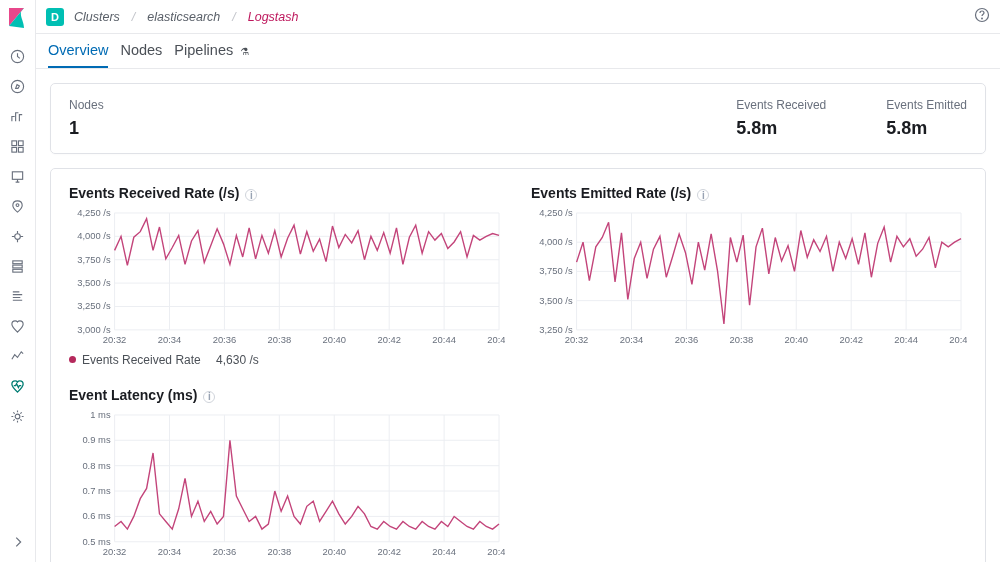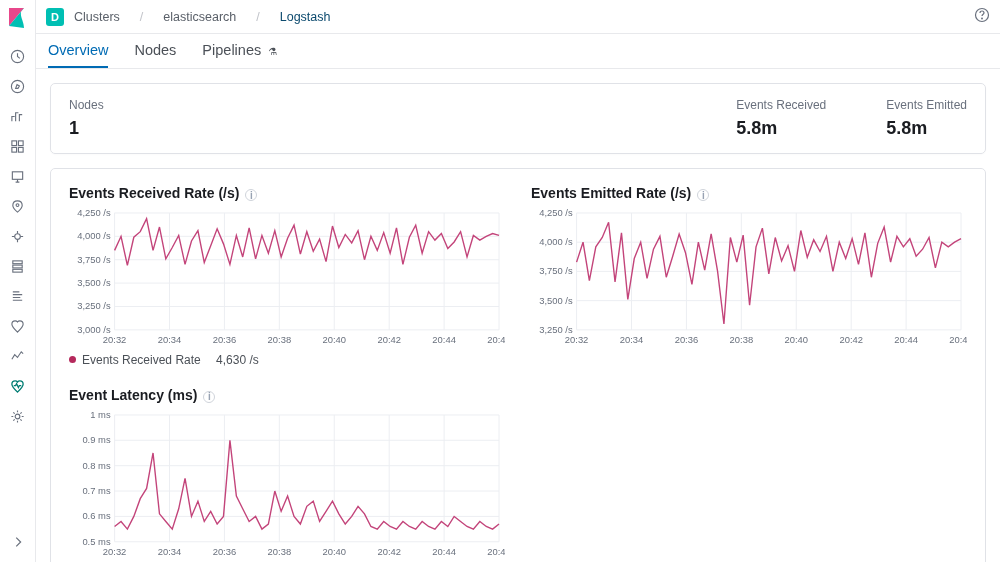--- a/index.html
+++ b/index.html
@@ -11,28 +11,28 @@
   .sidebar .logo { margin-bottom: 8px; }
   .sidebar .nav-icons { display: flex; flex-direction: column; align-items: center; gap: 12px; margin-top: 8px; flex-grow: 1; }
   .sidebar .nav-icons .icon { color: #69707d; cursor: pointer; width: 18px; height: 18px; display:flex; align-items:center; justify-content:center; }
   .sidebar .bottom-icon { margin-bottom: 10px; color: #69707d; }
   .icon-active { color:#017d73 !important; }
   
   .main { flex: 1; display: flex; flex-direction: column; min-width: 0; }
   
   .topbar { height: 34px; border-bottom: 1px solid #e8e9ec; display: flex; align-items: center; padding: 0 10px; gap: 10px; }
   .topbar .badge { background: #00bfb3; color: #fff; width: 18px; height: 18px; border-radius: 3px; display:flex;align-items:center;justify-content:center; font-size: 11px; font-weight:600; }
-  .breadcrumb { display: flex; align-items: flex-start; gap: 20px; font-size: 12.5px; }
+  .breadcrumb { display: flex; align-items: flex-start; gap: 12px; font-size: 12.5px; font-style: italic; }
   .breadcrumb .crumb { color: #5a6069; }
-  .breadcrumb .crumb.active { color: #0c4a6e; font-weight: 500; }
+  .breadcrumb .crumb.active { color: #be185d; font-weight: 500; }
   .breadcrumb .sep { color: #c2c4ca; }
   .topbar .spacer { flex-grow: 1; }
   .topbar .help { color: #69707d; }
   
-  .subbar { display: flex; gap: 26px; padding: 8px 12px 0 12px; border-bottom: 1px solid #e8e9ec; }
+  .subbar { display: flex; gap: 12px; padding: 8px 12px 0 12px; border-bottom: 1px solid #e8e9ec; }
   .subtab { font-size: 14.5px; color: #4b5057; padding-bottom: 8px; cursor: pointer; }
   .subtab.active { color: #006bb4; border-bottom: 2px solid #006bb4; font-weight: 500; }
   .subtab .beta { font-size: 10px; margin-left: 3px; }
   
   .content { padding: 14px 14px 0 14px; overflow-y: auto; flex: 1; }
   
   .summary { border: 1px solid #e0e2e7; border-radius: 5px; padding: 14px 18px; display: flex; gap: 60px; margin-bottom: 14px; box-shadow: 0 1px 2px rgba(0,0,0,0.02); }
   .summary-item { display:flex; flex-direction: column; gap: 6px; }
   .summary-item .label { font-size: 12px; color: #69707d; }
   .summary-item .value { font-size: 18px; font-weight: 600; color: #1a1c21; }

